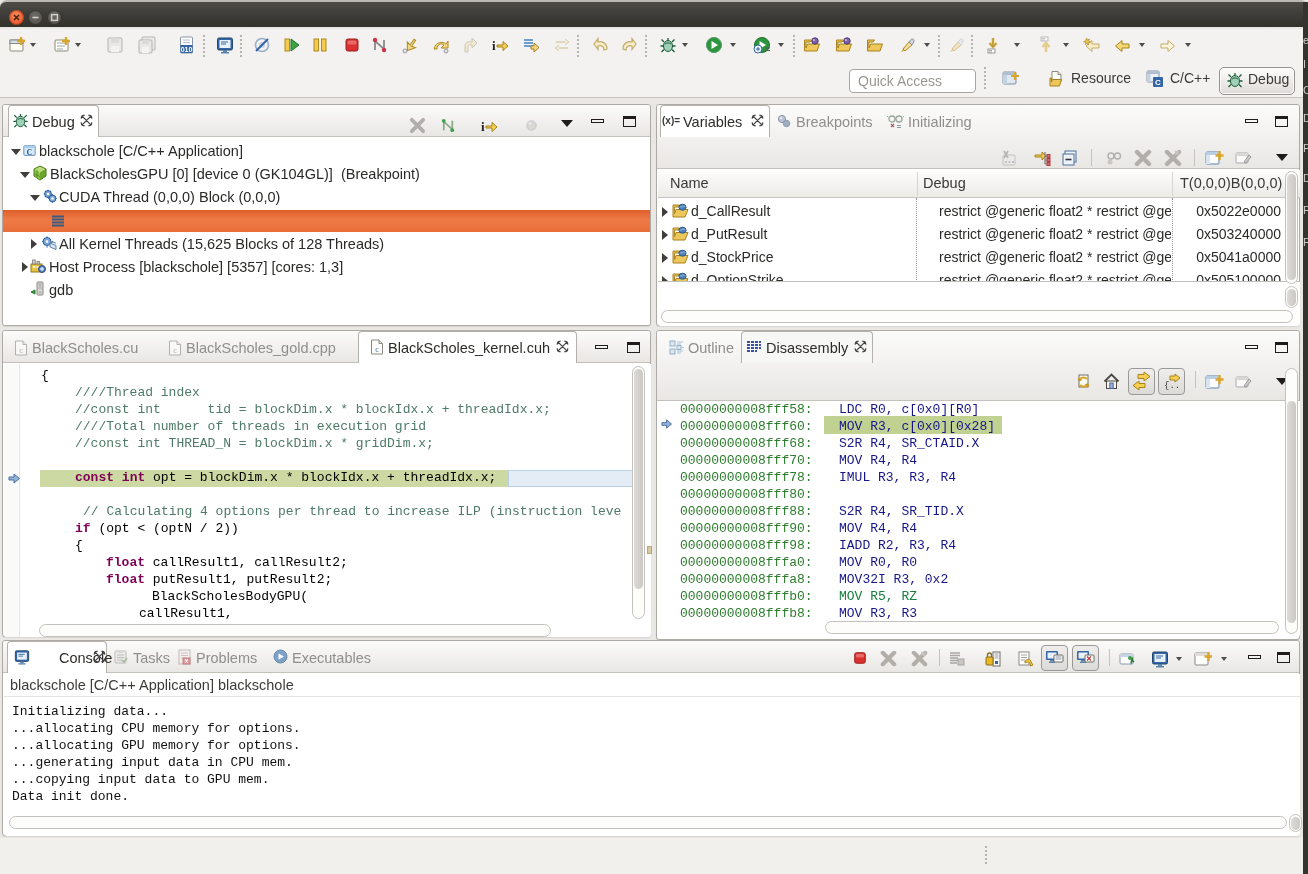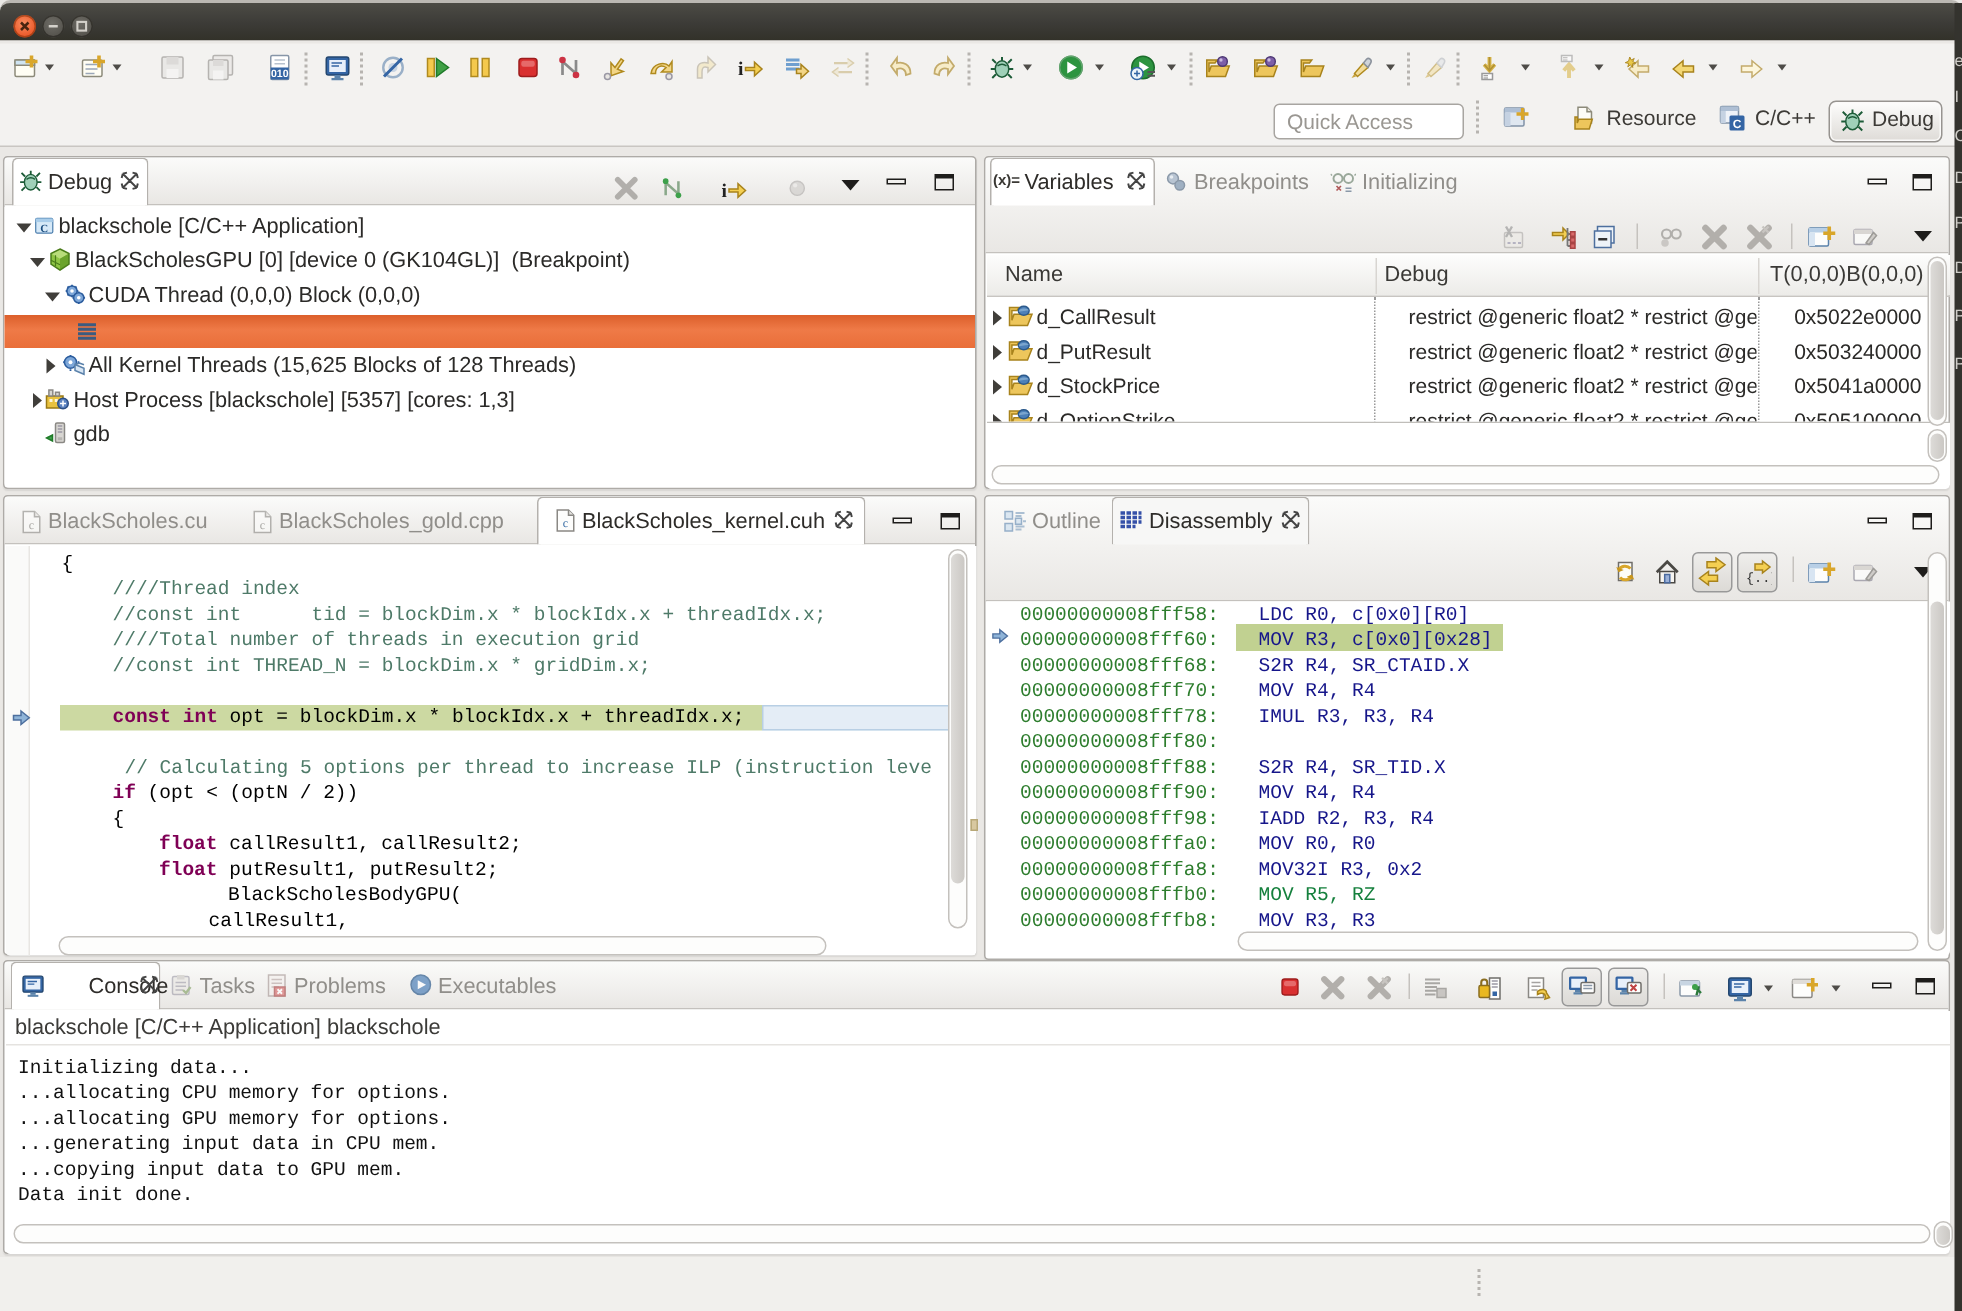--- a/index.html
+++ b/index.html
@@ -538,21 +538,21 @@
     <div class="abs" style="left:504px; top:106px; width:126px; height:17px; background:#e4edf6; border:1px solid #b8cfe4;"></div>
     <svg class="abs" style="left:4px; top:108px;" width="13" height="13" viewBox="0 0 13 13">
         <path d="M1 5 h5 v-3 l5.5 4.5 l-5.5 4.5 v-3 h-5 z" fill="#8fb4d8" stroke="#4d6f9e"></path>
       </svg>
     <div class="code abs" style="left:37px; top:3px;">{</div>
     <div class="code abs cmt" style="left:71px; top:20px;">////Thread index</div>
     <div class="code abs cmt" style="left:71px; top:37px;">//const int&nbsp;&nbsp;&nbsp;&nbsp;&nbsp;&nbsp;tid = blockDim.x * blockIdx.x + threadIdx.x;</div>
     <div class="code abs cmt" style="left:71px; top:54px;">////Total number of threads in execution grid</div>
     <div class="code abs cmt" style="left:71px; top:71px;">//const int THREAD_N = blockDim.x * gridDim.x;</div>
     <div class="code abs" style="left:71px; top:105px;"><span class="kw">const</span> <span class="kw">int</span> opt = blockDim.x * blockIdx.x + threadIdx.x;</div>
-    <div class="code abs cmt" style="left:79px; top:139px;">// Calculating 5 options per thread to increase ILP (instruction leve</div>
+    <div class="code abs cmt" style="left:79px; top:139px;">// Calculating 4 options per thread to increase ILP (instruction leve</div>
     <div class="code abs" style="left:71px; top:156px;"><span class="kw">if</span> (opt &lt; (optN / 2))</div>
     <div class="code abs" style="left:71px; top:173px;">{</div>
     <div class="code abs" style="left:102px; top:190px;"><span class="kw">float</span> callResult1, callResult2;</div>
     <div class="code abs" style="left:102px; top:207px;"><span class="kw">float</span> putResult1, putResult2;</div>
     <div class="code abs" style="left:102px; top:224px;margin-left:46px;">BlackScholesBodyGPU(</div>
     <div class="code abs" style="left:135px; top:241px;">callResult1,</div>
   </div>
   <div class="hsb" style="left:36px; top:293px; width:512px;"></div>
   <div class="vsb" style="left:629px; top:35px; height:253px;">
       <div style="top:2px; height:220px;"></div>

